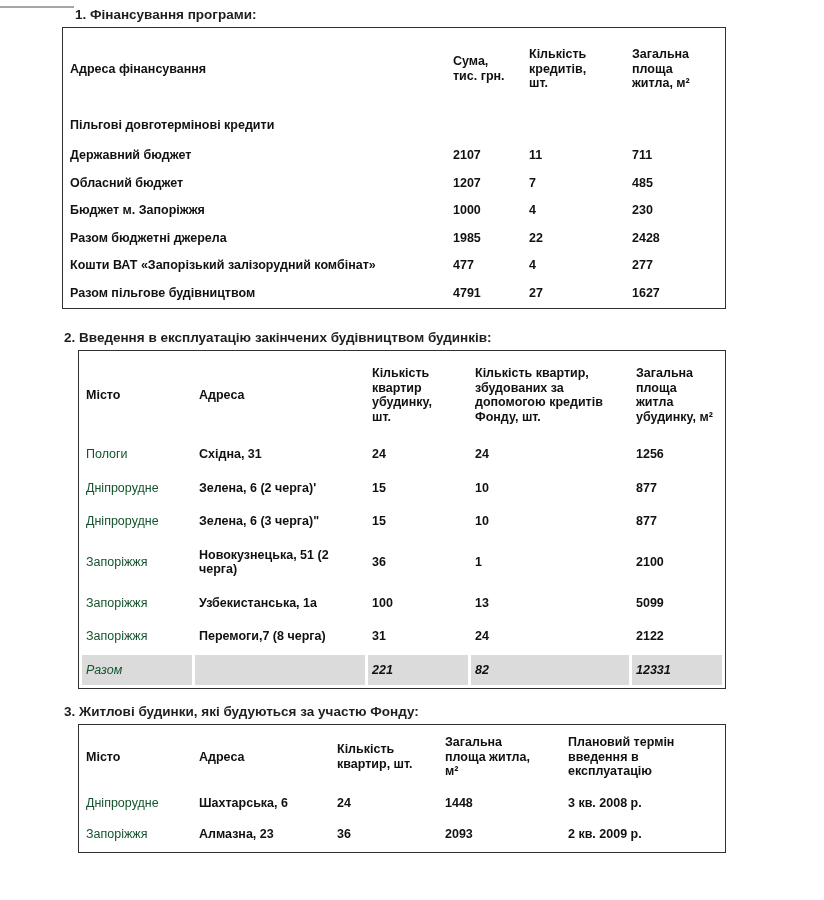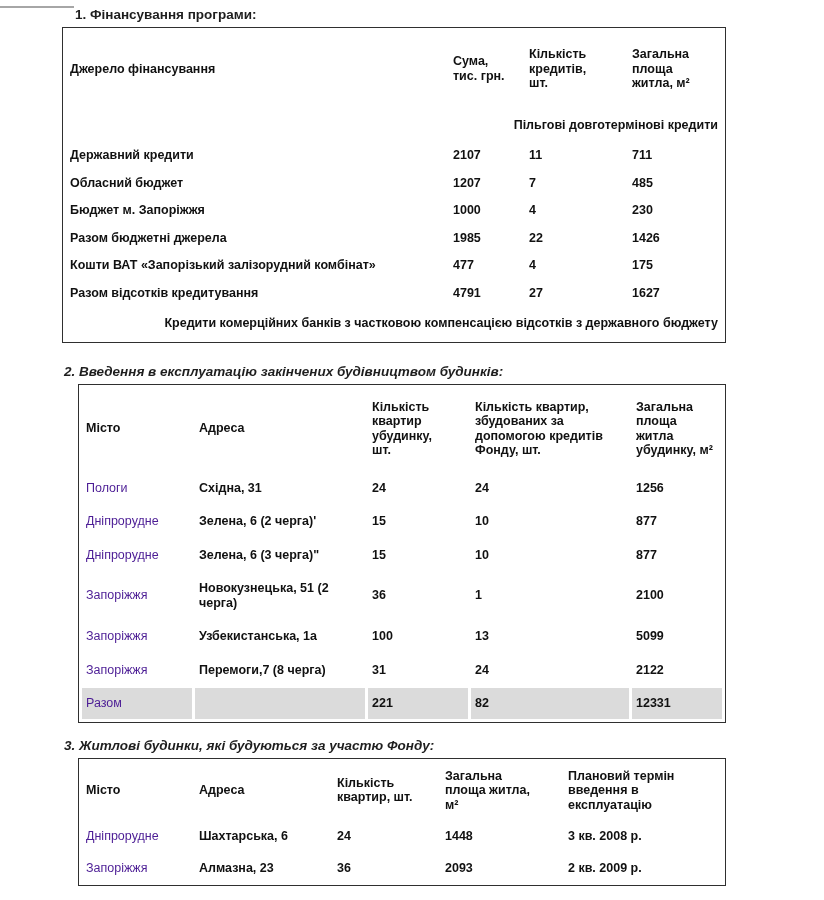--- a/index.html
+++ b/index.html
@@ -11,111 +11,108 @@
   .top-rule{position:absolute;left:0;top:6px;width:74px;height:2px;background:#a6a6a6;}
   .sec{position:relative;}
   .s1{margin:6px 0 0 62px;}
   .s2{margin:20px 0 0 78px;}
   .s3{margin:14px 0 0 78px;}
   .title{
     font-size:13.5px;font-weight:bold;color:#1e1e1e;
     margin:0 0 4px 0;line-height:17px;
   }
   .s1 .title{margin-left:13px;}
-  .s2 .title,.s3 .title{margin-left:-14px;font-style:italic;}
+  .s2 .title,.s3 .title{margin-left:-14px;}
   table.t{
     border-collapse:separate;border-spacing:3px;
     border:1px solid #2f2f2f;background:#fff;table-layout:fixed;
   }
   .t1{width:662px;}
   .t2,.t3{width:646px;}
   td{
     font-size:12.5px;line-height:1.16;vertical-align:middle;
     padding:5px 4px;color:#111;font-weight:bold;white-space:pre-line;
     overflow:hidden;
   }
   .t1 td{padding:5px 4px;}
   .t1 tr.hdr td{padding:16px 4px;}
-  .t1 tr.grp td{padding:8px 4px;text-align:right;}
+  .t1 tr.grp td{padding:8px 4px;}
   .t1 tr.last td{padding:6px 4px;}
   .t2 td{padding:8px 4px;}
   .t2 tr.hdr td{padding:12px 4px;}
   .t3 td{padding:7px 4px;}
   .t3 tr.hdr td{padding:7px 4px;}
-  td.reg{font-weight:normal;color:#4c1d95;}
-  tr.total td{background:#dbdbdb;}
+  td.reg{font-weight:normal;color:#14532d;}
+  tr.total td{background:#dbdbdb;font-style:italic;}
   td.ctr{text-align:center;}
 </style>
 </head>
 <body>
 
 <div class="top-rule"></div>
 
 <section class="sec s1">
   <h2 class="title">1. Фінансування програми:</h2>
   <table class="t t1">
     <colgroup>
         <col style="width:380px">
         <col style="width:73px">
         <col style="width:100px">
         <col style="width:94px">
       </colgroup>
     <tbody>
         <tr class="hdr">
-      <td>Джерело фінансування</td>
+      <td>Адреса фінансування</td>
       <td>Сума,
 тис. грн.</td>
       <td>Кількість
 кредитів,
 шт.</td>
       <td>Загальна
 площа
 житла, м²</td>
     </tr>
     <tr class="grp">
       <td colspan="4">Пільгові довготермінові кредити</td>
     </tr>
     <tr>
-      <td>Державний кредити</td>
+      <td>Державний бюджет</td>
       <td>2107</td>
       <td>11</td>
       <td>711</td>
     </tr>
     <tr>
       <td>Обласний бюджет</td>
       <td>1207</td>
       <td>7</td>
       <td>485</td>
     </tr>
     <tr>
       <td>Бюджет м. Запоріжжя</td>
       <td>1000</td>
       <td>4</td>
       <td>230</td>
     </tr>
     <tr>
       <td>Разом бюджетні джерела</td>
       <td>1985</td>
       <td>22</td>
-      <td>1426</td>
+      <td>2428</td>
     </tr>
     <tr>
       <td>Кошти ВАТ «Запорізький залізорудний комбінат»</td>
       <td>477</td>
       <td>4</td>
-      <td>175</td>
-    </tr>
-    <tr>
-      <td>Разом відсотків кредитування</td>
+      <td>277</td>
+    </tr>
+    <tr>
+      <td>Разом пільгове будівництвом</td>
       <td>4791</td>
       <td>27</td>
       <td>1627</td>
-    </tr>
-    <tr class="grp">
-      <td colspan="4">Кредити комерційних банків з частковою компенсацією відсотків з державного бюджету</td>
     </tr>
   </tbody>
     </table>
 </section>
 
 <section class="sec s2">
   <h2 class="title">2. Введення в експлуатацію закінчених будівництвом будинків:</h2>
   <table class="t t2">
     <colgroup>
         <col style="width:110px">

